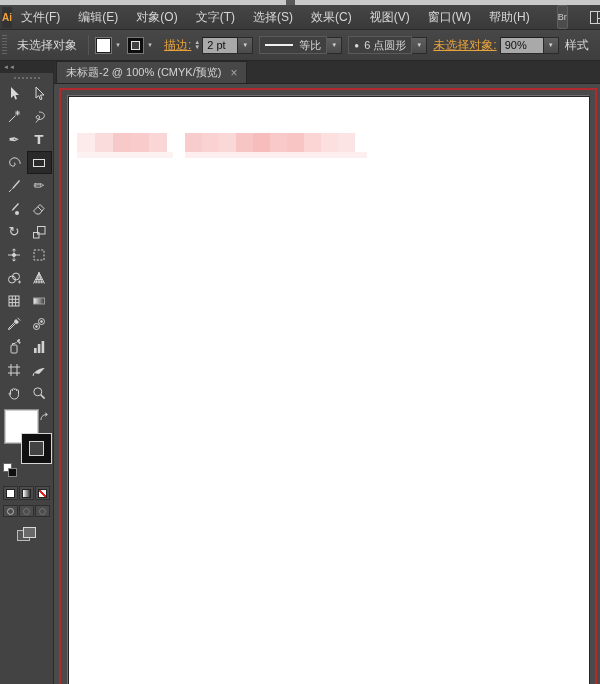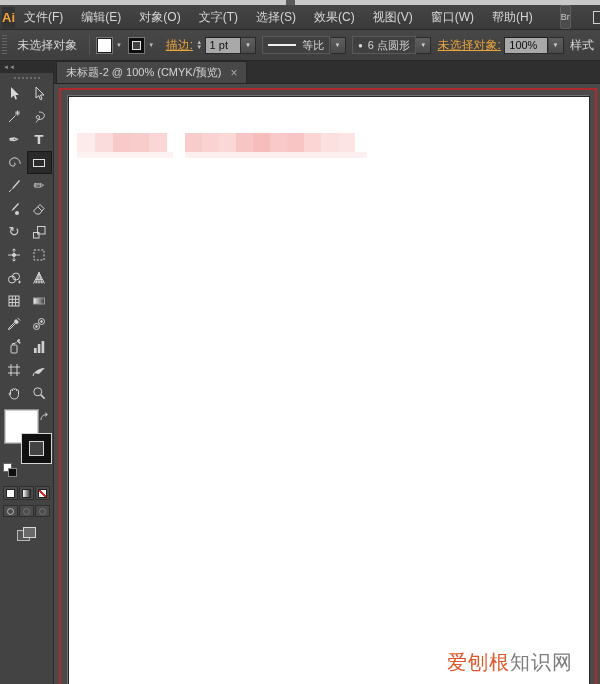--- a/index.html
+++ b/index.html
@@ -7,33 +7,33 @@
   *{box-sizing:border-box;}
 
   
   .top-strip{height:5px;background:#c9c9c9;position:relative;}
   .top-strip .notch{position:absolute;left:286px;top:0;width:9px;height:5px;background:#5a5a5a;}
 
   
   .menubar{height:25px;background:linear-gradient(#454545,#3a3a3a);display:flex;align-items:center;
     color:#d6d6d6;font-size:12px;border-bottom:1px solid #2a2a2a;}
   .ai-logo{width:30px;height:21px;margin-left:2px;display:flex;align-items:center;justify-content:center;
-    background:#333;color:#f2a33c;font-weight:bold;font-size:13px;}
+    background:#333;color:#f2a33c;font-weight:bold;font-size:10px;}
   .menu-item{padding:0 9px;line-height:25px;white-space:nowrap;cursor:default;}
   .mb-sep{width:1px;height:16px;background:#5a5a5a;margin:0 8px 0 4px;}
   .br-btn{width:20px;height:24px;background:#4c4c4c;border:1px solid #5f5f5f;border-radius:2px;
     font-size:9px;color:#c9c9c9;display:flex;align-items:center;justify-content:center;margin-left:6px;}
   .ws-btn{display:flex;align-items:center;margin-left:22px;}
   .ws-icon{width:15px;height:13px;border:1px solid #cfcfcf;position:relative;background:#3a3a3a;}
   .ws-icon::before{content:"";position:absolute;left:6px;top:0;bottom:0;width:1px;background:#cfcfcf;}
   .ws-icon::after{content:"";position:absolute;left:7px;top:6px;right:0;height:1px;background:#cfcfcf;}
 
   
   .controlbar{height:31px;background:linear-gradient(#474747,#3e3e3e);border-bottom:1px solid #272727;
-    display:flex;align-items:center;color:#d6d6d6;font-size:12px;white-space:nowrap;overflow:hidden;justify-content:space-between;}
+    display:flex;align-items:center;color:#d6d6d6;font-size:12px;white-space:nowrap;overflow:hidden;}
   .grip{width:5px;height:20px;margin:0 4px 0 2px;
     background:repeating-linear-gradient(#666 0 1px,transparent 1px 3px);}
   .cb-label{margin:0 6px;}
   .cb-sep{width:1px;height:20px;background:#2c2c2c;border-right:1px solid #565656;margin:0 5px;}
   .swatch-wrap{display:flex;align-items:center;margin:0 2px;}
   .fill-swatch{width:15px;height:15px;background:#fff;border:1px solid #1e1e1e;box-shadow:0 0 0 1px #777;}
   .stroke-swatch{width:15px;height:15px;background:#0d0d0d;position:relative;box-shadow:0 0 0 1px #777;}
   .stroke-swatch::after{content:"";position:absolute;inset:4px;background:#424242;box-shadow:0 0 0 1px #e6e6e6;}
   .dd-arrow{width:12px;height:15px;display:flex;align-items:center;justify-content:center;
     font-size:6px;color:#bdbdbd;margin-left:1px;}
@@ -148,37 +148,37 @@
   <div class="swatch-wrap">
     <span class="stroke-swatch"></span>
     <span class="dd-arrow">▼</span>
   </div>
 
   <span class="orange-link">描边:</span>
   <span class="spinner">
       <span>▲</span>
       <span>▼</span>
     </span>
-  <span class="field w-stroke">1 pt</span>
+  <span class="field w-stroke">2 pt</span>
   <span class="dd-btn">▼</span>
 
   <span class="combo">
     <span class="lineglyph"></span>
     <span>等比</span>
   </span>
   <span class="dd-btn">▼</span>
 
   <span class="combo">
     <span class="bullet">●</span>
     <span>6 点圆形</span>
   </span>
   <span class="dd-btn">▼</span>
 
   <span class="orange-link">未选择对象:</span>
-  <span class="field w-op">100%</span>
+  <span class="field w-op">90%</span>
   <span class="dd-btn">▼</span>
 
   <span class="cb-label">样式</span>
 </div>
 
 <div class="main">
 
   <div class="toolbar">
     <div class="tb-collapse">◄◄</div>
     <div class="tb-grip">
@@ -422,19 +422,16 @@
             <div style="width: 17px; background: rgb(251, 212, 212);"></div>
             <div style="width: 17px; background: rgb(252, 223, 223);"></div>
             <div style="width: 17px; background: rgb(252, 228, 228);"></div>
           </div>
         <div class="mosaic" style="left: 8px; top: 55px; height: 6px;">
             <div style="width: 96px; background: rgb(253, 242, 242);"></div>
           </div>
         <div class="mosaic" style="left: 116px; top: 55px; height: 6px;">
             <div style="width: 182px; background: rgb(253, 239, 240);"></div>
           </div>
-        <div class="watermark">
-          <span class="wm-o">爱刨根</span><span class="wm-g">知识网</span>
-        </div>
       </div>
     </div>
   </div>
 </div>
 
 </body></html>

